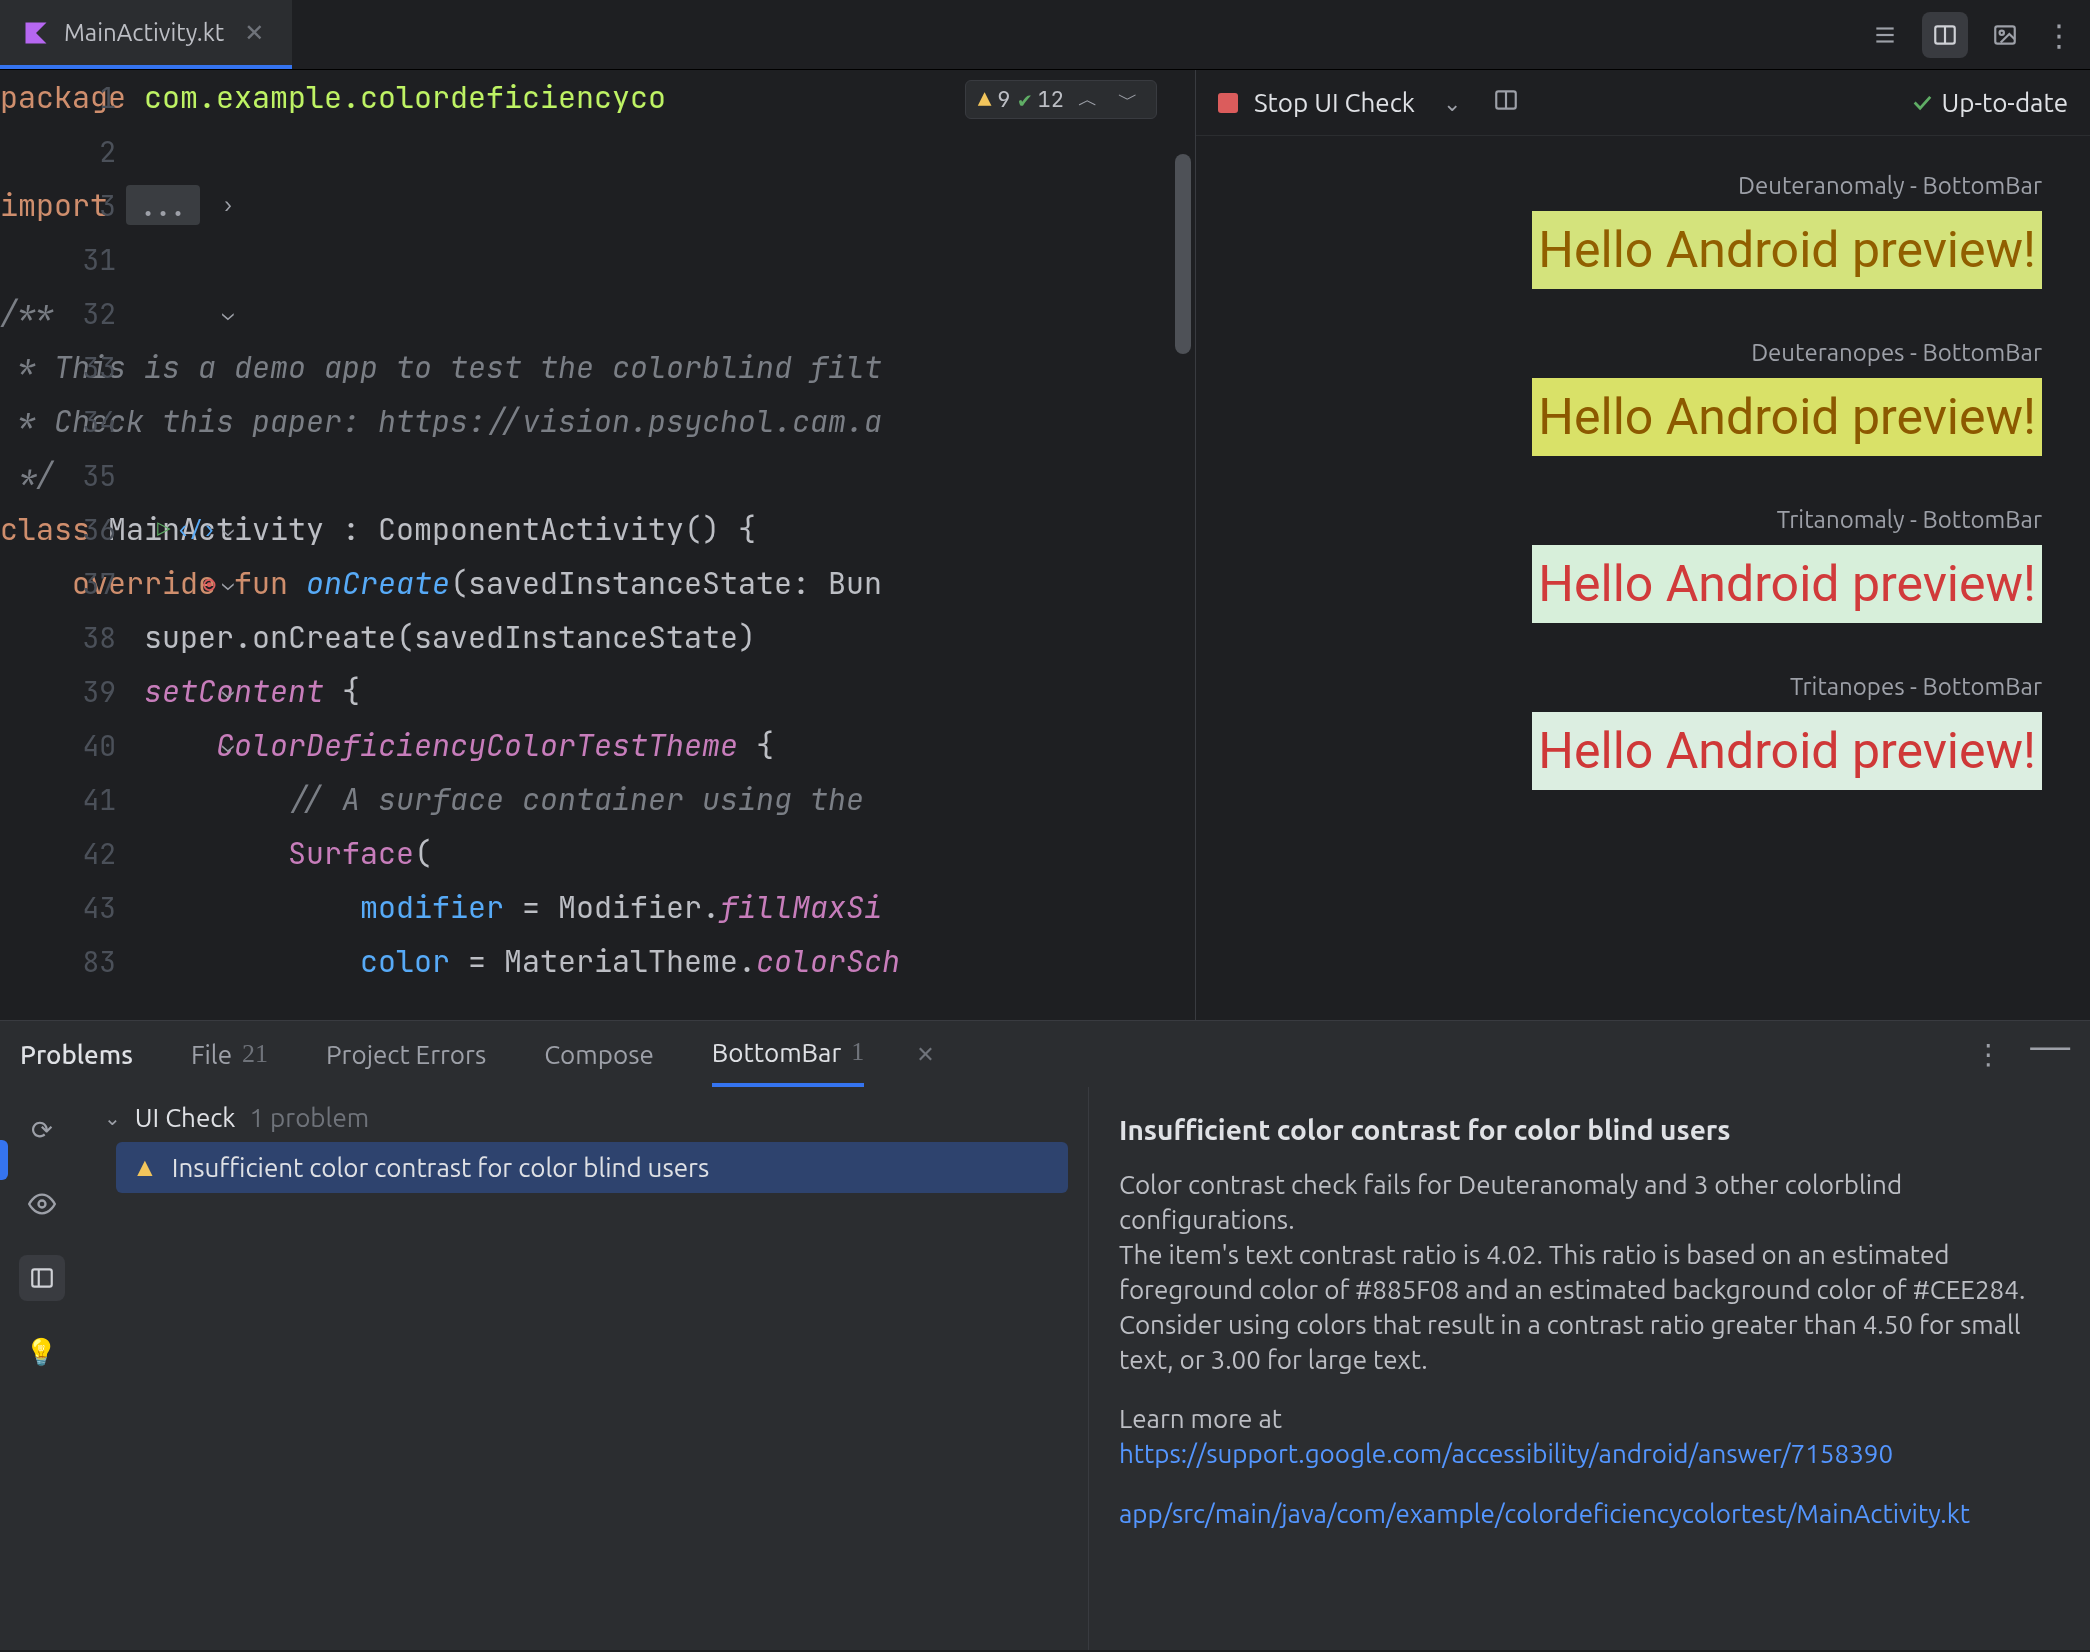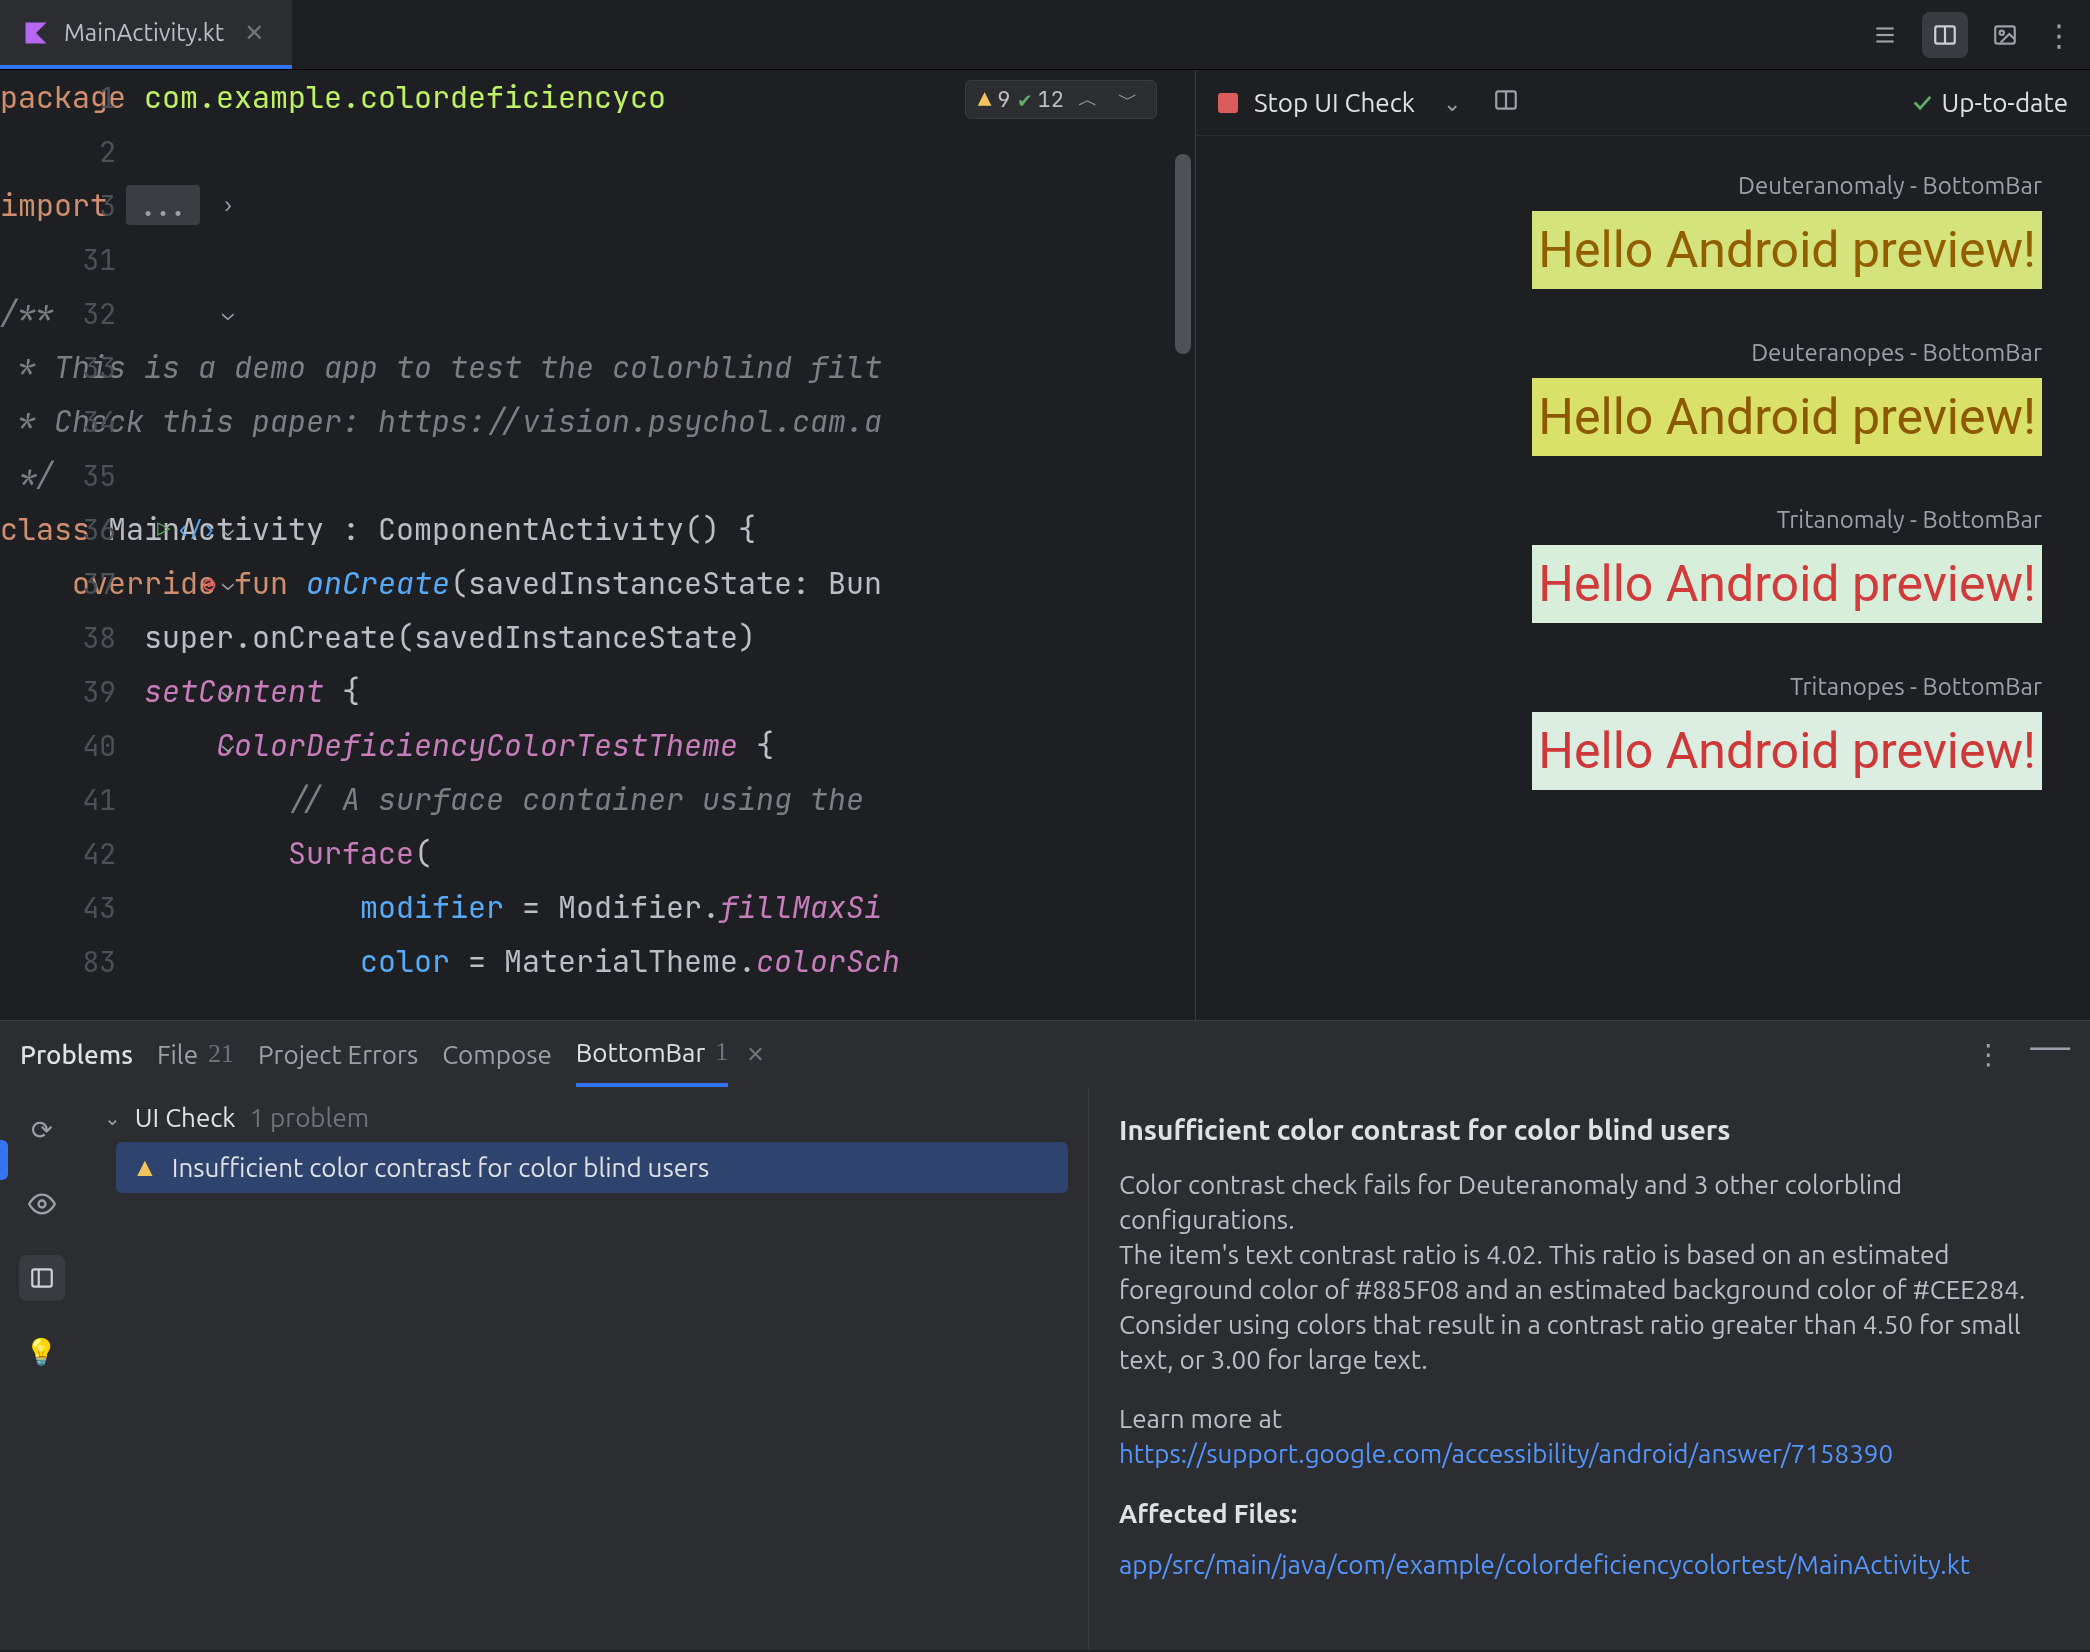--- a/index.html
+++ b/index.html
@@ -57,21 +57,21 @@
   .pbody { padding: 36px 48px; display: flex; flex-direction: column; gap: 50px; text-align: right;}
   .pitem-title { color:#9da0a8; font-size: 24px; margin-bottom: 12px;}
   .pitem-box { display:inline-block; font-family: Roboto, -apple-system, sans-serif; font-size: 50px; font-weight: 400; line-height:1; padding: 14px 6px;}
   .box-deut    { background:#d4e37c; color:#915f00;}
   .box-deutope { background:#d9e168; color:#8c5900;}
   .box-trita   { background:#d7efda; color:#d13b3b;}
   .box-tritope { background:#dceee1; color:#cf3838;}
 
   
   .problems { height: 630px; border-top: 1px solid #393b40; display:flex; flex-direction:column; background:#2b2d30;}
-  .ptabs { height: 66px; display:flex; align-items:center; padding: 0 20px; gap: 24px; background:#2b2d30;}
+  .ptabs { height: 66px; display:flex; align-items:center; padding: 0 20px; gap: 58px; background:#2b2d30;}
   .ptab-title { font-size:26px; color:#dfe1e5; font-weight:500;}
   .ptab { font-size:26px; color:#9da0a8; display:flex; align-items:center; gap:10px; height:100%; }
   .ptab .cnt { color:#6f737a;font-family:Liberation Serif, serif; }
   .ptab.sel { color:#dfe1e5; border-bottom: 4px solid #3574f0; }
   .ptab-close { color:#6f737a; font-size:22px; margin-left:-6px;}
   .ptabs-spacer{flex:1;}
   .ptabs-right{ display:flex; align-items:center; gap:28px; color:#9da0a8; font-size:28px;}
   .minim { font-size:40px; line-height:0; position:relative; top:-8px;}
 
   .pbodyrow{ flex:1; display:flex; }
@@ -322,19 +322,18 @@
     <div class="detail">
       <h3>Insufficient color contrast for color blind users</h3>
       <p>
         <span>Color contrast check fails for Deuteranomaly and 3 other colorblind configurations.</span><br>
         <span>The item's text contrast ratio is 4.02. This ratio is based on an estimated foreground color of #885F08 and an estimated background color of #CEE284. Consider using colors that result in a contrast ratio greater than 4.50 for small text, or 3.00 for large text.</span>
       </p>
       <p>
         <span>Learn more at</span><br>
         <span class="link">https://support.google.com/accessibility/android/answer/7158390</span>
       </p>
-      <div class="strong">Affected Files:</div>
       <div class="link" style="margin-top:16px">app/src/main/java/com/example/colordeficiencycolortest/MainActivity.kt</div>
     </div>
   </div>
 </div>
 
 <div class="runmark"></div>
 
 </body></html>

